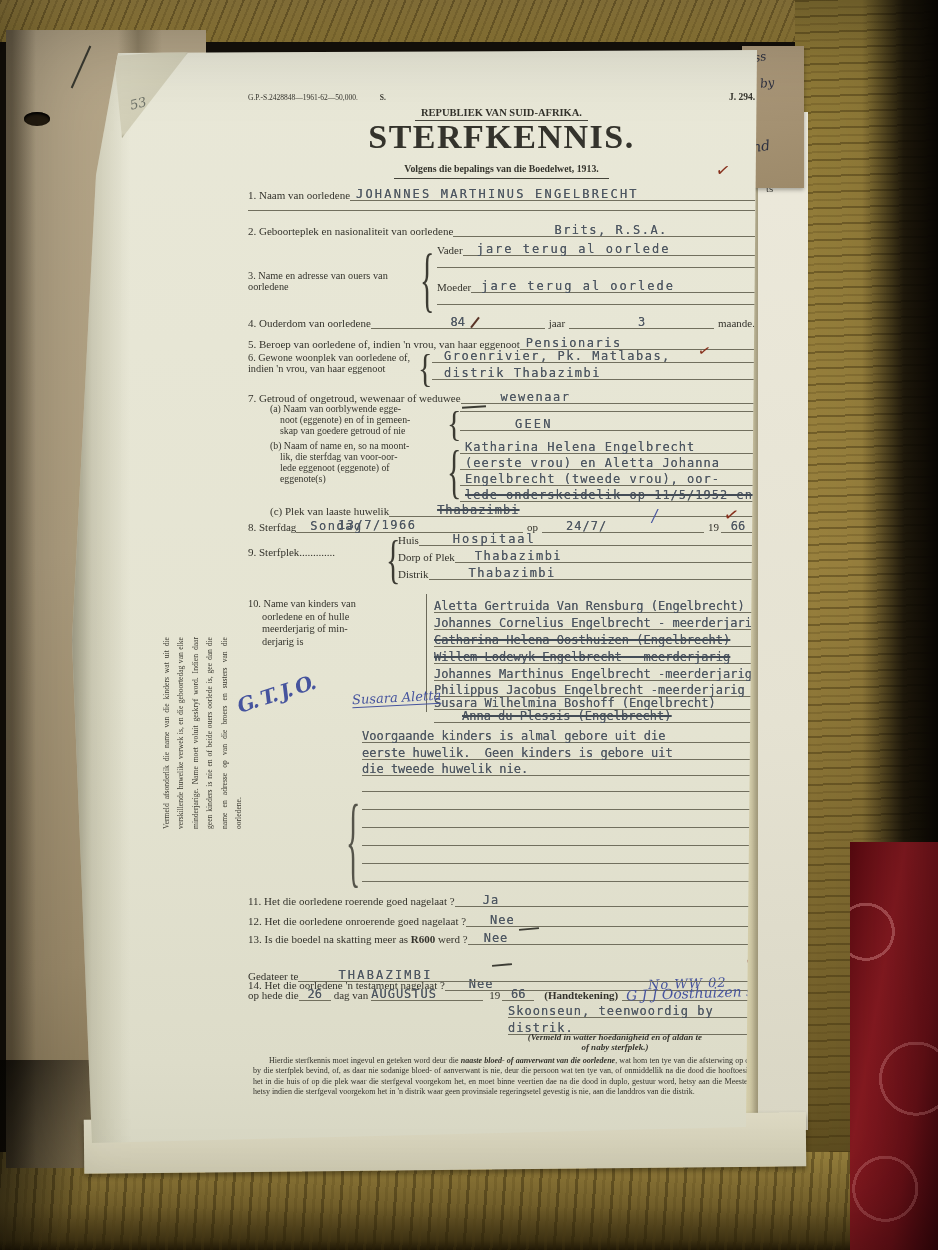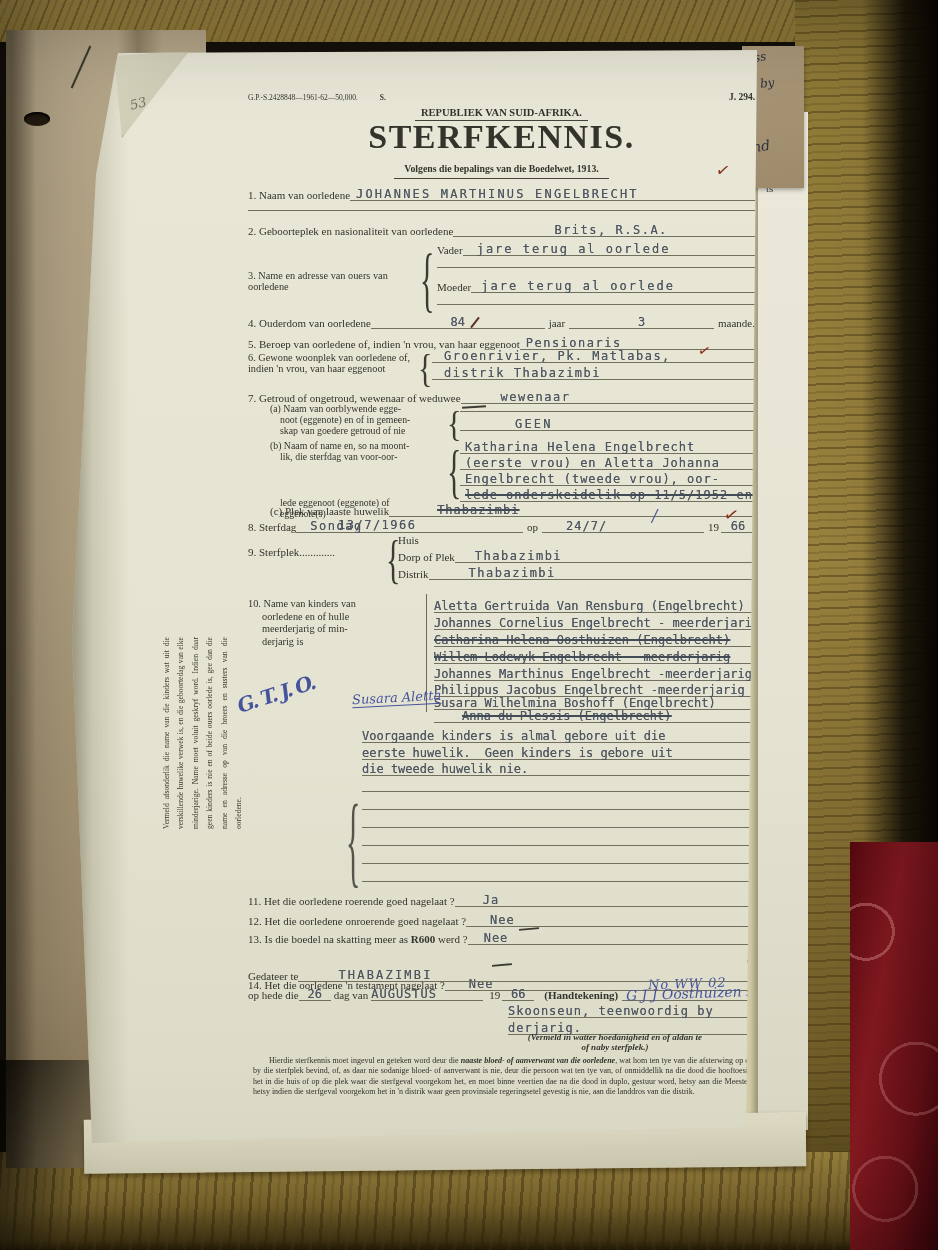--- a/index.html
+++ b/index.html
@@ -197,21 +197,21 @@
     </div>
     <span class="brace" style="left:447px;top:404px;transform:scaleY(1.2);">{</span>
     <div class="rule" style="left:460px;right:183px;top:411px;"></div>
     <div class="row" style="left:460px;right:183px;top:414px;height:17px;">
       <span class="ul"><span class="tw tw-caps" style="margin-left:55px;">GEEN</span></span>
     </div>
 
     <div class="abs" style="left:270px;top:440px;width:180px;">
       <div class="p" style="font-size:9.8px;line-height:11px;">(b) Naam of name en, so na moont-</div>
       <div class="p" style="font-size:9.8px;line-height:11px;margin-left:10px;">lik, die sterfdag van voor-oor-</div>
-      <div class="p" style="font-size:9.8px;line-height:11px;margin-left:10px;margin-top:35px;">lede eggenoot (eggenote) of</div>
+      <div class="p" style="font-size:9.8px;line-height:11px;margin-left:10px;">lede eggenoot (eggenote) of</div>
       <div class="p" style="font-size:9.8px;line-height:11px;margin-left:10px;">eggenote(s)</div>
     </div>
     <span class="tw" style="position:absolute;left:338px;top:478px;letter-spacing:1.5px;">13/7/1966</span>
     <span class="brace" style="left:447px;top:438px;transform:scaleY(1.95);">{</span>
     <div class="row" style="left:460px;right:183px;top:437px;height:17px;">
       <span class="ul"><span class="tw" style="margin-left:5px;letter-spacing:1px;">Katharina Helena Engelbrecht</span></span>
     </div>
     <div class="row" style="left:460px;right:175px;top:453px;height:17px;">
       <span class="ul"><span class="tw" style="margin-left:5px;letter-spacing:1px;">(eerste vrou) en Aletta Johanna</span></span>
     </div>
@@ -235,20 +235,21 @@
       <span class="p lbl" style="margin:0 2px 0 4px;">19</span>
       <span class="ul" style="flex:0 0 34px;text-align:center;"><span class="tw">66</span></span>
     </div>
     <span class="pen" style="position:absolute;left:652px;top:506px;font-size:16px;">/</span>
     <span class="tick" style="left:724px;top:504px;font-size:18px;transform:rotate(12deg);">✓</span>
 
     <span class="p lbl" style="position:absolute;left:248px;top:546px;text-align:center;">9. Sterfplek.............</span>
     <span class="brace" style="left:386px;top:530px;transform:scaleY(1.75);">{</span>
     <div class="row" style="left:398px;right:183px;top:529px;height:17px;">
       <span class="p lbl">Huis</span>
+      <span class="ul"><span class="tw" style="margin-left:34px;letter-spacing:2px;">Hospitaal</span></span>
     </div>
     <div class="row" style="left:398px;right:183px;top:546px;height:17px;">
       <span class="p lbl">Dorp of Plek</span>
       <span class="ul"><span class="tw" style="margin-left:20px;letter-spacing:1.5px;">Thabazimbi</span></span>
     </div>
     <div class="row" style="left:398px;right:183px;top:563px;height:17px;">
       <span class="p lbl">Distrik</span>
       <span class="ul"><span class="tw" style="margin-left:40px;letter-spacing:1.5px;">Thabazimbi</span></span>
     </div>
 
@@ -345,21 +346,21 @@
       <span class="ul" style="flex:0 0 112px;"><span class="tw" style="letter-spacing:1px;">AUGUSTUS</span></span>
       <span class="p lbl" style="margin:0 2px 0 6px;">19</span>
       <span class="ul" style="flex:0 0 32px;text-align:center;"><span class="tw">66</span></span>
       <span class="p lbl" style="margin:0 4px 0 10px;font-weight:bold;">(Handtekening)</span>
       <span class="ul"><span class="pen" style="font-size:14px;transform:rotate(-2deg);display:inline-block;margin-left:4px;">G J J Oosthuizen snr</span></span>
     </div>
     <div class="row" style="left:508px;right:182px;top:1001px;height:17px;">
       <span class="ul"><span class="tw" style="letter-spacing:1px;">Skoonseun, teenwoordig by</span></span>
       </div>
     <div class="row" style="left:508px;right:182px;top:1018px;height:17px;">
-      <span class="ul"><span class="tw" style="letter-spacing:1px;">derjarig.</span></span>
+      <span class="ul"><span class="tw" style="letter-spacing:1px;">distrik.</span></span>
       </div>
     <div class="abs center" style="left:470px;top:1032px;width:290px;">
       <div class="p" style="font-size:9px;font-weight:bold;font-style:italic;white-space:nowrap;">(Vermeld in watter hoedanigheid en of aldan te</div>
       <div class="p" style="font-size:9px;font-weight:bold;font-style:italic;">of naby sterfplek.)</div>
     </div>
 
     <div class="abs footer-text" style="left:253px;right:186px;top:1056px;">
       <span>Hierdie sterfkennis moet ingevul en geteken word deur die </span><span style="font-style:italic;font-weight:bold;">naaste bloed- of aanverwant van die oorledene</span><span>, wat hom ten tye van die afsterwing op of by die sterfplek bevind, of, as daar nie sodanige bloed- of aanverwant is nie, deur die persoon wat ten tye van, of onmiddellik na die dood die hooftoesig het in die huis of op die plek waar die sterfgeval voorgekom het, en moet binne veertien dae na die dood in duplo, gestuur word, hetsy aan die Meester, hetsy indien die sterfgeval voorgekom het in 'n distrik waar geen provinsiale regeringsetel gevestig is nie, aan die landdros van die distrik.</span>
     </div>
   </div>

